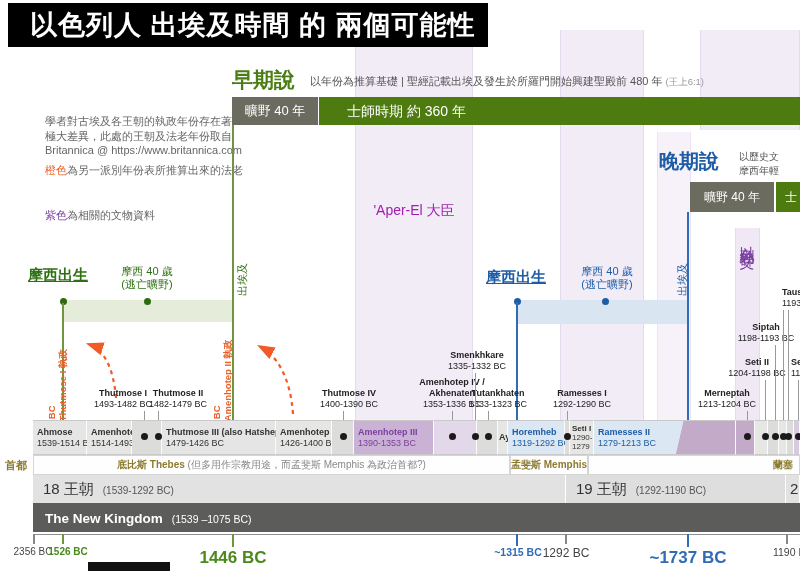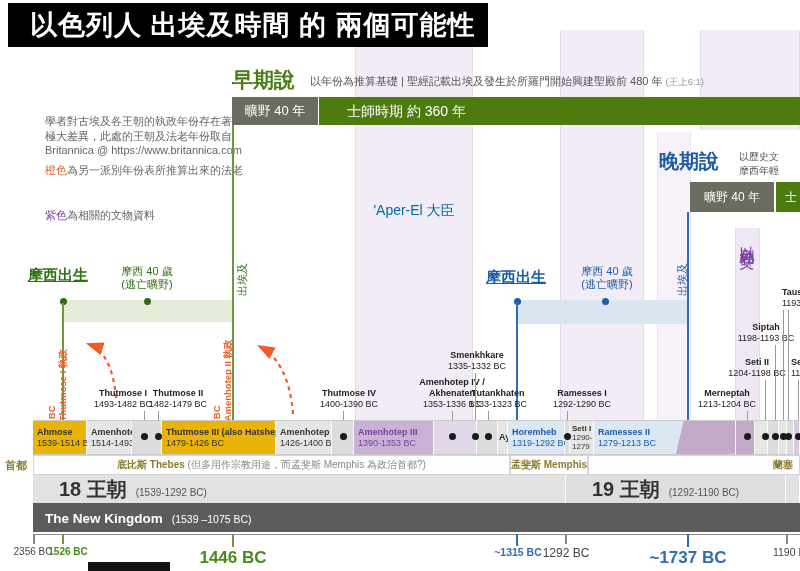--- a/index.html
+++ b/index.html
@@ -40,49 +40,49 @@
 
   .vline { position:absolute; width:2px; }
   .vl-green { background:#71953f; }
   .vl-blue  { background:#2f6cb3; }
 
   .rot { transform:rotate(-90deg); transform-origin:0 0; white-space:nowrap; }
   .exo { font-size:11px; line-height:13px; }
   .alt-orange { color:#e8622a; font-size:9.5px; font-weight:bold; line-height:11px; }
 
   
-  .artifact { position:absolute; color:#0369a1; text-align:center; }
+  .artifact { position:absolute; color:#a21caf; text-align:center; }
   .stele { position:absolute; writing-mode:vertical-rl; color:#7b3fa0; font-size:15px; letter-spacing:2px; }
 
   
   .pbar { position:absolute; left:0; top:420px; width:800px; height:35px; }
   .pbox { position:absolute; top:0; height:35px; border-right:1px solid #fbfbfb; border-top:1px solid #c9c9c9; border-bottom:1px solid #c9c9c9;
     display:flex; flex-direction:column; justify-content:center; padding-left:4px; font-size:9px; line-height:10.5px; color:#333; overflow:visible; white-space:nowrap; }
   .pbox b { font-weight:bold; }
-  .bg-greenish { background:#eab308; }
+  .bg-greenish { background:#e5e5e5; }
   .bg-gray1 { background:#e6e6e4; }
   .bg-gray2 { background:#dcdcda; }
   .bg-purple { background:#c9b2d3; }
   .bg-purple2 { background:#e2d8ea; }
   .bg-purple3 { background:#c3aac9; }
   .bg-blue { background:#dbe7f3; }
   .txt-purple { color:#7b3fa0; }
   .txt-blue { color:#1e5da6; }
 
   .flabel { position:absolute; font-size:9px; line-height:11px; color:#222; text-align:center; white-space:nowrap; }
   .leader { position:absolute; width:1px; background:#999; }
   .bardot { position:absolute; width:7px; height:7px; border-radius:50%; background:#1a1a1a; top:433px; }
 
   
   .caplabel { position:absolute; left:5px; top:458px; font-size:11px; font-weight:bold; color:#8c7b2f; }
   .capbox { position:absolute; top:455px; height:20px; background:#fefefe; border:1px solid #d5d5d5; font-size:10px; line-height:18px; text-align:center; white-space:nowrap; overflow:hidden; }
   .olive { color:#8c7b2f; font-weight:bold; }
   .capnote { color:#888; }
   .dynbox { position:absolute; top:475px; height:28px; line-height:28px; color:#333; border-right:1px solid #fff; padding-left:10px; white-space:nowrap; overflow:hidden; }
-  .dynnum { font-size:20px; font-weight:bold;margin-left:16px; }
+  .dynnum { font-size:15px; font-weight:normal; }
   .dynyrs { font-size:10px; color:#555; }
   .kingdom { position:absolute; left:33px; top:503px; width:767px; height:29px; background:#5c5c5a; color:#fff; line-height:29px; padding-left:12px; white-space:nowrap; }
   .kingdom .nm { font-size:13.5px; font-weight:bold; }
   .kingdom .yr { font-size:10.5px; }
 
   
   .axline { position:absolute; left:33px; top:534px; width:767px; height:1px; background:#909090; }
   .tick { position:absolute; top:534px; width:2px; }
   .tick-gray { background:#888; height:10px; }
   .tick-green { background:#71953f; }

